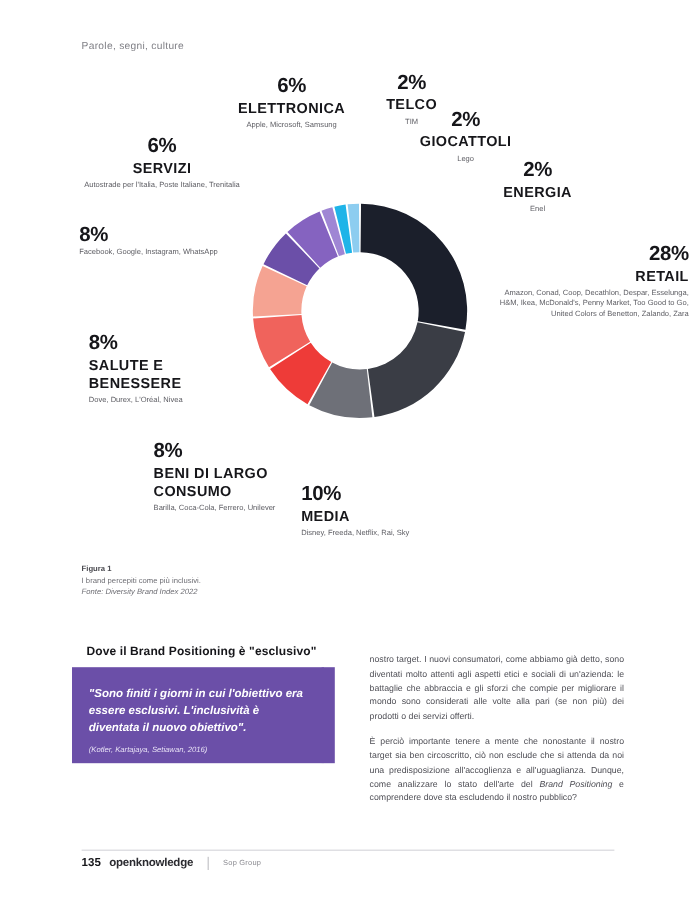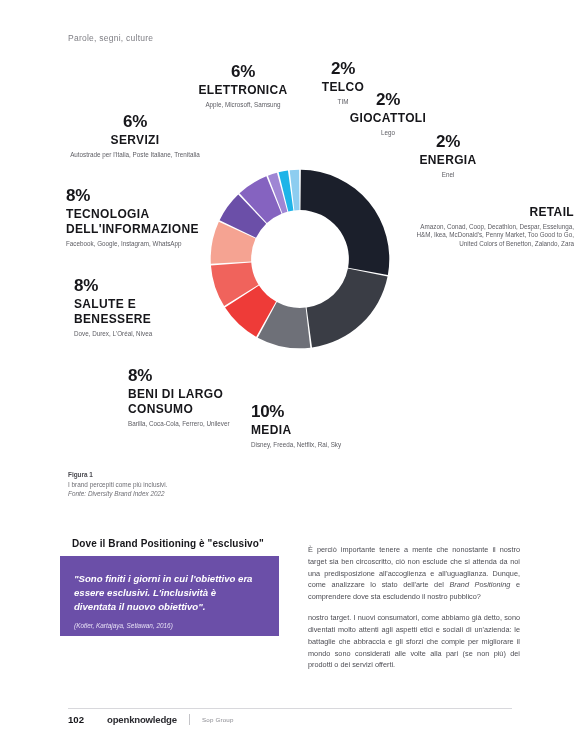--- a/index.html
+++ b/index.html
@@ -220,21 +220,20 @@
   .footer .pageno {
     font-size: 9.6px;
     font-weight: bold;
     color: #16161a;
   }
   .footer .brand {
     font-size: 9.6px;
     font-weight: bold;
     color: #2b2b30;
     letter-spacing: -0.2px;
-    margin-left: 16px;
   }
   .footer .divider {
     width: 1px;
     height: 11px;
     background: #c4c4c8;
     margin: 0 5px;
   }
   .footer .sub-brand {
     font-size: 6.2px;
     color: #8a8a90;
@@ -293,21 +292,20 @@
     </div>
 
     <div class="label lbl-servizi">
       <div class="pct">6%</div>
       <div class="cat">SERVIZI</div>
       <div class="brands">Autostrade per l'Italia, Poste Italiane, Trenitalia</div>
     </div>
 
     <div class="label lbl-tecnologia">
       <div class="pct">8%</div>
-      <div class="cat">TECNOLOGIA DELL'INFORMAZIONE</div>
       <div class="brands">Facebook, Google, Instagram, WhatsApp</div>
     </div>
 
     <div class="label lbl-salute">
       <div class="pct">8%</div>
       <div class="cat">SALUTE E BENESSERE</div>
       <div class="brands">Dove, Durex, L'Oréal, Nivea</div>
     </div>
 
     <div class="label lbl-beni">
@@ -316,20 +314,21 @@
       <div class="brands">Barilla, Coca-Cola, Ferrero, Unilever</div>
     </div>
 
     <div class="label lbl-media">
       <div class="pct">10%</div>
       <div class="cat">MEDIA</div>
       <div class="brands">Disney, Freeda, Netflix, Rai, Sky</div>
     </div>
 
     <div class="label lbl-retail">
+      <div class="pct">28%</div>
       <div class="cat">RETAIL</div>
       <div class="brands">Amazon, Conad, Coop, Decathlon, Despar, Esselunga, H&amp;M, Ikea, McDonald's, Penny Market, Too Good to Go, United Colors of Benetton, Zalando, Zara</div>
     </div>
 
 
   </div>
 
   <div class="fig-caption">
     <div class="fc-title">Figura 1</div>
     <div class="fc-line">I brand percepiti come più inclusivi.</div>
@@ -338,25 +337,25 @@
 
   <div class="section-heading">Dove il Brand Positioning è "esclusivo"</div>
 
   <div class="quote-block">
     <div class="quote-text">"Sono finiti i giorni in cui l'obiettivo era essere esclusivi. L'inclusività è diventata il nuovo obiettivo".</div>
     <div class="quote-attr">(Kotler, Kartajaya, Setiawan, 2016)</div>
   </div>
 
 
   <div class="col-right">
+    <p>nostro target. I nuovi consumatori, come abbiamo già detto, sono diventati molto attenti agli aspetti etici e sociali di un'azienda: le battaglie che abbraccia e gli sforzi che compie per migliorare il mondo sono considerati alle volte alla pari (se non più) dei prodotti o dei servizi offerti.</p>
     <p><span>È perciò importante tenere a mente che nonostante il nostro target sia ben circoscritto, ciò non esclude che si attenda da noi una predisposizione all'accoglienza e all'uguaglianza. Dunque, come analizzare lo stato dell'arte del </span><em>Brand Positioning</em><span> e comprendere dove sta escludendo il nostro pubblico?</span></p>
-    <p>nostro target. I nuovi consumatori, come abbiamo già detto, sono diventati molto attenti agli aspetti etici e sociali di un'azienda: le battaglie che abbraccia e gli sforzi che compie per migliorare il mondo sono considerati alle volte alla pari (se non più) dei prodotti o dei servizi offerti.</p>
   </div>
 
   <div class="footer-rule"></div>
   <div class="footer">
-    <span class="pageno">102</span>
+    <span class="pageno">135</span>
     <span class="brand">openknowledge</span>
     <span class="divider"></span>
     <span class="sub-brand">Sop Group</span>
   </div>
 
 </div>
 
 </body></html>

